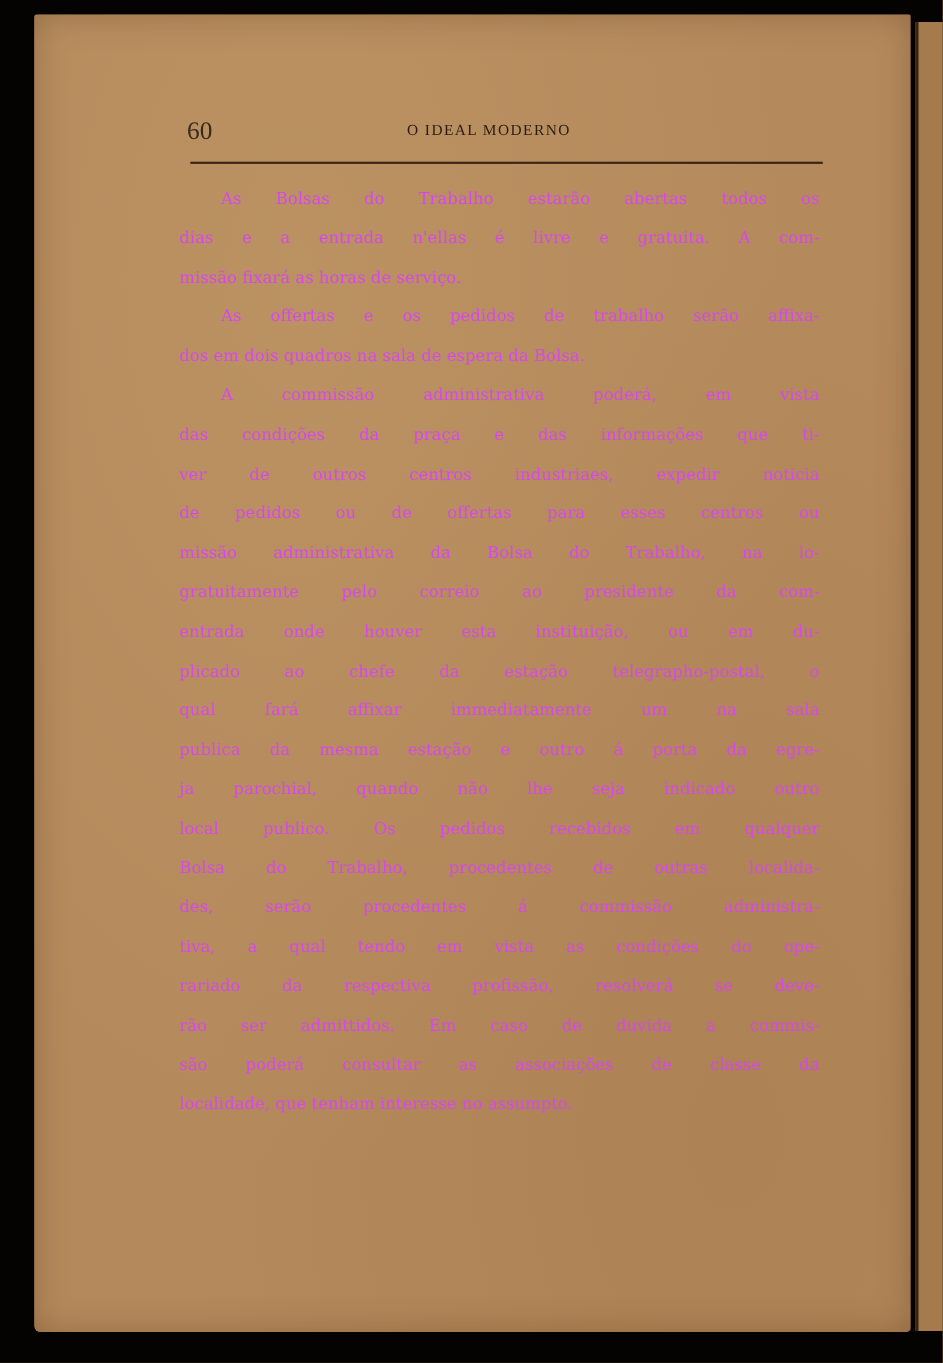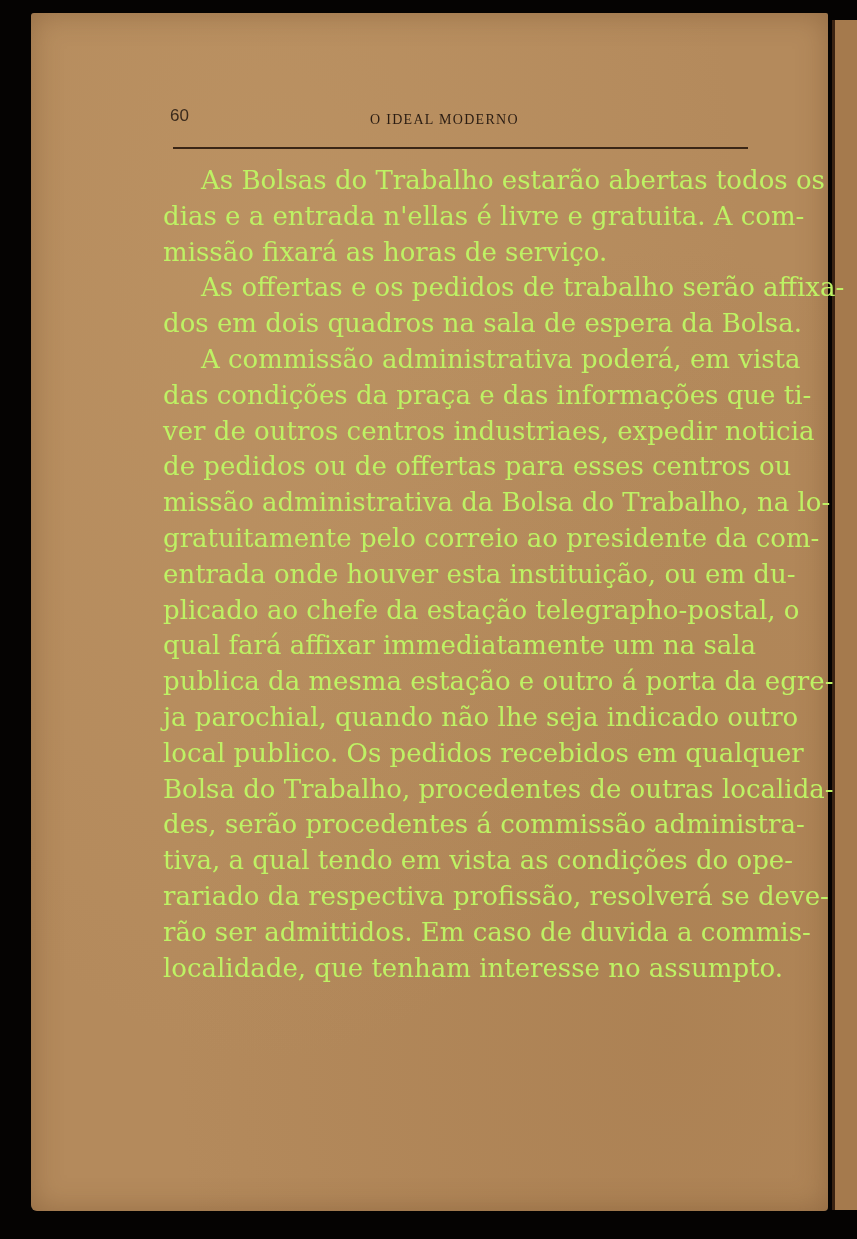--- a/index.html
+++ b/index.html
@@ -29,42 +29,42 @@
     border-left: 3px solid #3a2312;
   }
   .header {
     position: absolute;
     left: 170px; top: 100px;
     width: 580px; height: 34px;
     color: #2a1c12;
   }
   .page-number {
     position: absolute; left: 0; top: 6px;
-    font-size: 17px;
-    font-family: Liberation Sans, sans-serif;
+    font-size: 23px;
+    font-family: Liberation Serif, serif;
     color: #3a2a1c;
   }
   .running-title {
     position: absolute; left: 200px; top: 12px;
     font-size: 14px; letter-spacing: 1.3px;
     font-family: Liberation Serif, serif;
     font-weight: normal;
   }
   .rule {
     position: absolute;
     left: 173px; top: 147px;
     width: 575px; height: 2px;
     background: #3a2616;
   }
   .body-text {
     position: absolute;
     left: 163px; top: 163px;
     width: 582px;
-    color: #bef264;
-    font-size: 26px;
+    color: #d946ef;
+    font-size: 15px;
     line-height: 35.8px;
   }
   .line {
     display: block;
     white-space: nowrap;
     text-align: justify;
     text-align-last: justify;
   }
   .line.indent { padding-left: 38px; }
   .line.last { text-align-last: left; }
@@ -102,15 +102,16 @@
     <span class="line">plicado ao chefe da estação telegrapho-postal, o</span>
     <span class="line">qual fará affixar immediatamente um na sala</span>
     <span class="line">publica da mesma estação e outro á porta da egre-</span>
     <span class="line">ja parochial, quando não lhe seja indicado outro</span>
     <span class="line">local publico. Os pedidos recebidos em qualquer</span>
     <span class="line">Bolsa do Trabalho, procedentes de outras localida-</span>
     <span class="line">des, serão procedentes á commissão administra-</span>
     <span class="line">tiva, a qual tendo em vista as condições do ope-</span>
     <span class="line">rariado da respectiva profissão, resolverá se deve-</span>
     <span class="line">rão ser admittidos. Em caso de duvida a commis-</span>
+    <span class="line">são poderá consultar as associações de classe da</span>
     <span class="line last">localidade, que tenham interesse no assumpto.</span>
   </div>
 </div>
 
 </body></html>

